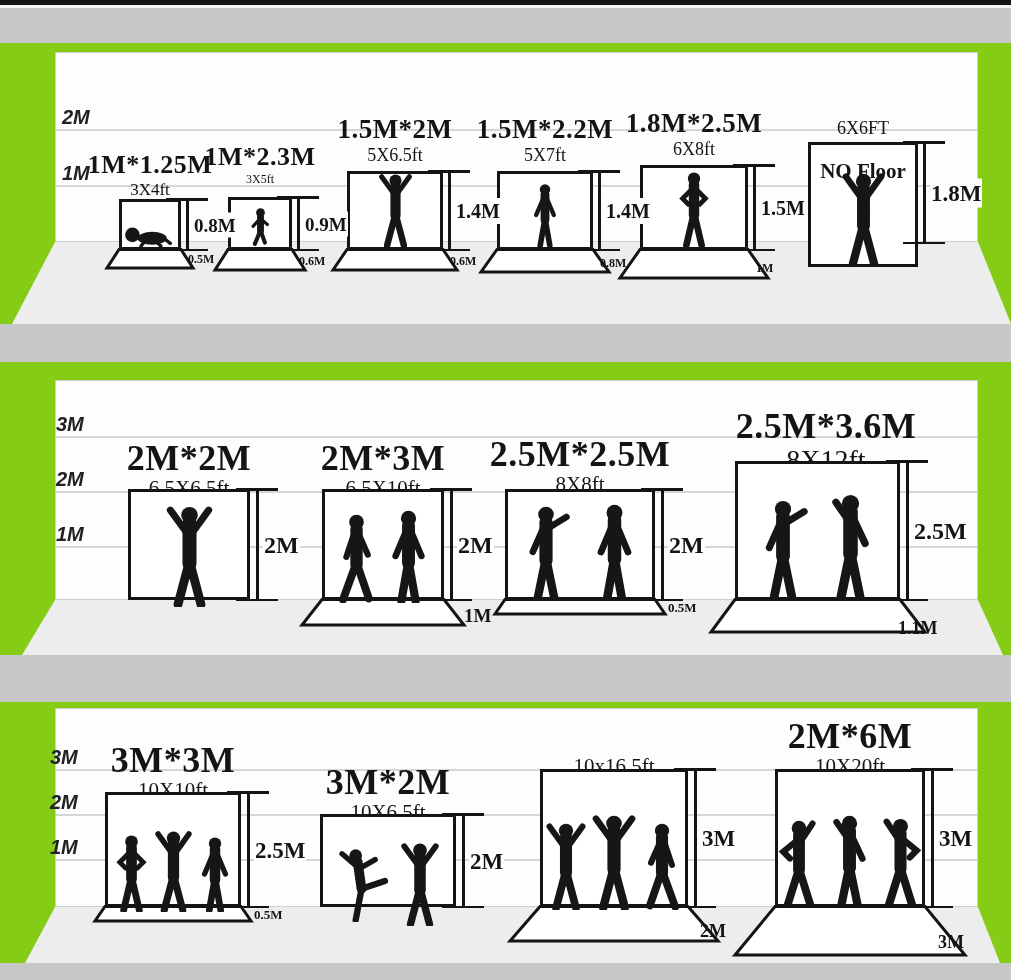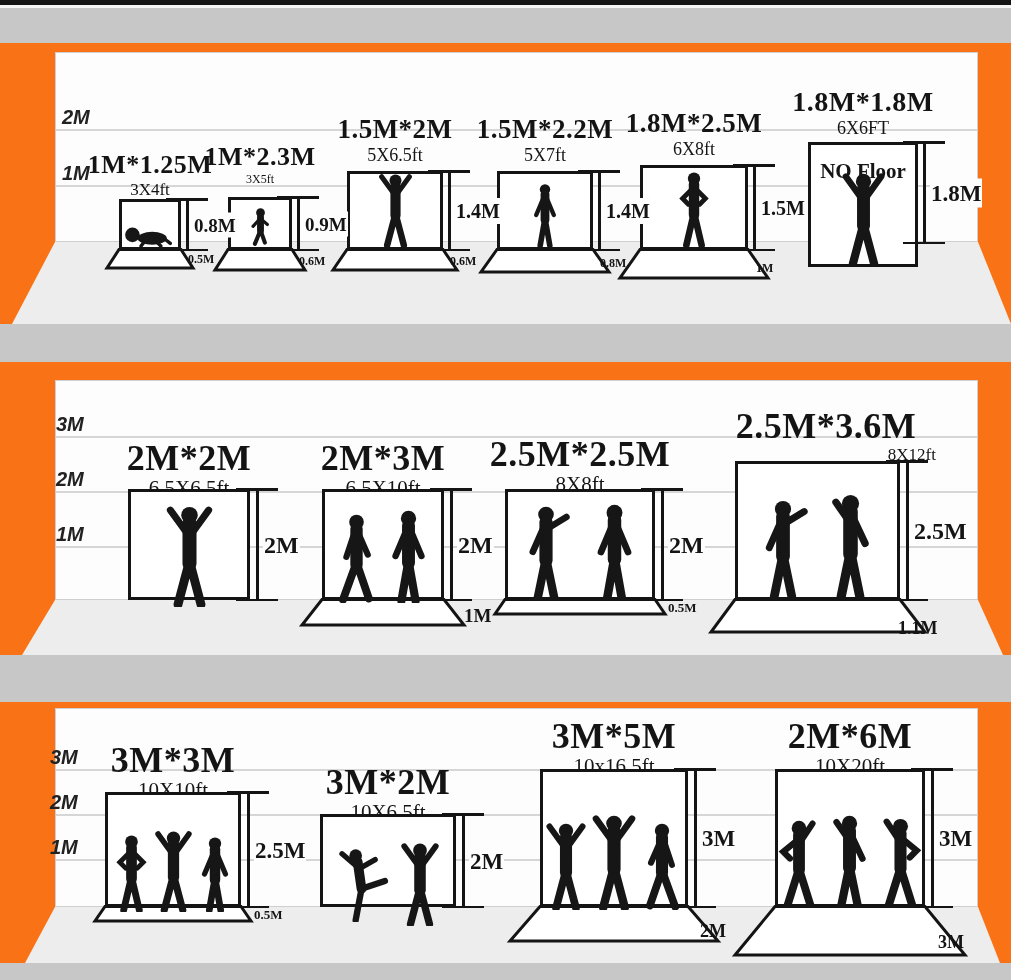--- a/index.html
+++ b/index.html
@@ -1,16 +1,16 @@
 <!DOCTYPE html>
 <html><head>
 <meta charset="utf-8">
 <style>
   html,body{margin:0;padding:0;background:#dcdcdc;}
-  .canvas{position:relative;width:1011px;height:980px;background:#f97316;overflow:hidden;
+  .canvas{position:relative;width:1011px;height:980px;background:#84cc16;overflow:hidden;
           font-family:"Liberation Serif", serif;color:#141414;}
   .abs{position:absolute;}
   .topbar{left:0;top:0;width:1011px;height:5px;background:#141414;}
   .topline{left:0;top:5px;width:1011px;height:3px;background:#f5f5f5;}
   .band{left:0;width:1011px;background:#c7c7c7;}
   .wall{left:55px;width:923px;background:#fdfdfd;border:1px solid #cfcfcf;box-sizing:border-box;}
   .floor{left:0;width:1011px;background:#ededed;}
   .gridline{left:56px;width:921px;height:2px;background:#d6d6d6;}
   .scale-label{font-family:"Liberation Sans", sans-serif;font-weight:700;font-style:italic;
                font-size:20px;color:#222;line-height:1;}
@@ -193,21 +193,20 @@
       <polygon points="22,1.5 130,1.5 150,30 2,30" fill="#ffffff" stroke="#141414" stroke-width="3"></polygon>
     </svg>
   <div class="abs dim" style="left:753px;top:165px;height:85px;">
     <span class="cap-t"></span>
       <span class="vline"></span>
       <span class="cap-b"></span>
     <span class="dim-label" style="font-size:20px;">1.5M</span>
   </div>
   <span class="abs floor-label" style="left:756px;top:262px;font-size:12px;">1M</span>
 
-  <div class="abs title" style="left:763px;width:200px;top:88px;font-size:28px;">1.8M*1.8M</div>
   <div class="abs subtitle" style="left:763px;width:200px;top:119px;font-size:18px;">6X6FT</div>
   <div class="abs frame" style="left:808px;top:142px;width:110px;height:125px;">
     <div class="note" style="top:14px;font-size:21px;">NO Floor</div>
     <svg class="fig" width="47" height="94" viewBox="0 0 40 80" style="margin-bottom:-2px;">
         <use href="#fig-armsv"></use>
       </svg>
   </div>
   <div class="abs dim" style="left:923px;top:142px;height:101px;">
     <span class="cap-t"></span>
       <span class="vline"></span>
@@ -275,21 +274,21 @@
     </svg>
   <div class="abs dim" style="left:661px;top:489px;height:111px;">
     <span class="cap-t"></span>
       <span class="vline"></span>
       <span class="cap-b"></span>
     <span class="dim-label" style="font-size:24px;">2M</span>
   </div>
   <span class="abs floor-label" style="left:668px;top:601px;font-size:13px;">0.5M</span>
 
   <div class="abs title" style="left:716px;width:220px;top:408px;font-size:36px;">2.5M*3.6M</div>
-  <div class="abs subtitle" style="left:716px;width:220px;top:446px;font-size:17px;text-align:right;">8X12ft</div>
+  <div class="abs subtitle" style="left:716px;width:220px;top:446px;font-size:28px;">8X12ft</div>
   <div class="abs frame" style="left:735px;top:461px;width:165px;height:139px;gap:16px;">
     <svg class="fig" width="50" height="100" viewBox="0 0 40 80" style="margin-bottom:-2px;">
         <use href="#fig-point"></use>
       </svg>
     <svg class="fig" width="53" height="106" viewBox="0 0 40 80" style="margin-bottom:-2px;transform:scaleX(-1);">
         <use href="#fig-phone"></use>
       </svg>
   </div>
   <svg class="abs mat" style="left:709px;top:598px;" width="218" height="36">
       <polygon points="26,1.5 191,1.5 216,34 2,34" fill="#ffffff" stroke="#141414" stroke-width="3"></polygon>
@@ -346,21 +345,20 @@
         <use href="#fig-armsv"></use>
       </svg>
   </div>
   <div class="abs dim" style="left:462px;top:814px;height:93px;">
     <span class="cap-t"></span>
       <span class="vline"></span>
       <span class="cap-b"></span>
     <span class="dim-label" style="font-size:23px;">2M</span>
   </div>
 
-  <div class="abs title" style="left:504px;width:220px;top:718px;font-size:36px;">3M*5M</div>
   <div class="abs subtitle" style="left:504px;width:220px;top:756px;font-size:21px;">10x16.5ft</div>
   <div class="abs frame" style="left:540px;top:769px;width:148px;height:138px;gap:2px;">
     <svg class="fig" width="44" height="88" viewBox="0 0 40 80" style="margin-bottom:-6px;">
         <use href="#fig-armsv"></use>
       </svg>
     <svg class="fig" width="48" height="96" viewBox="0 0 40 80" style="margin-bottom:-6px;">
         <use href="#fig-armsv"></use>
       </svg>
     <svg class="fig" width="44" height="88" viewBox="0 0 40 80" style="margin-bottom:-6px;transform:scaleX(-1);">
         <use href="#fig-walk"></use>

